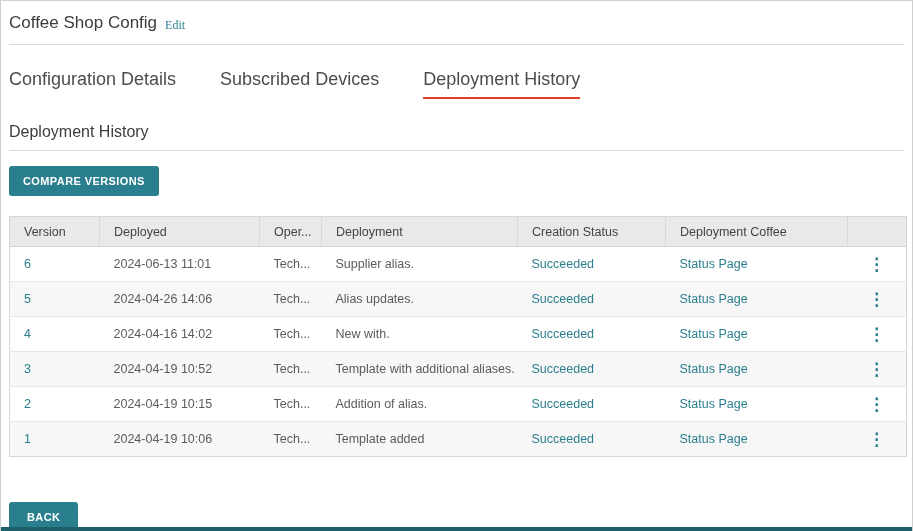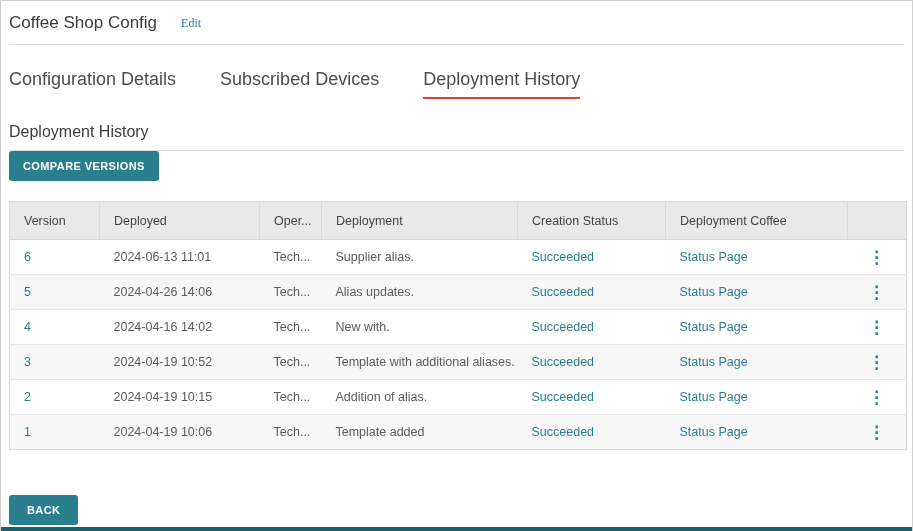--- a/index.html
+++ b/index.html
@@ -17,49 +17,49 @@
     font-family:"Liberation Sans", sans-serif;
     background:#ffffff;
     color:var(--text);
     border:1px solid #cfcfcf;
     border-bottom:none;
     position:relative;
   }
   .page{padding:12px 8px 0 8px;}
 
   
-  .page-header{display:flex;align-items:center;gap:24px;}
+  .page-header{display:flex;align-items:flex-end;gap:8px;}
   .page-title{font-size:17px;font-weight:400;color:#3c3c3c;}
   .edit-link{font-size:12px;color:var(--accent);text-decoration:none;cursor:pointer;font-family:Liberation Serif, serif;}
   .rule{border:none;border-top:1px solid #dcdcdc;margin-top:11px;}
 
   
   .tabs{display:flex;gap:44px;margin-top:24px;}
   .tab{font-size:18px;color:#4c4c4c;cursor:pointer;padding-bottom:7px;position:relative;}
   .tab.active{border-bottom:2px solid var(--tab-underline);}
 
   
   .section-title{font-size:16px;font-weight:400;color:#3c3c3c;margin-top:24px;}
   .section-rule{border:none;border-top:1px solid #dcdcdc;margin-top:9px;}
 
   
   .btn{
     background:var(--accent);color:#ffffff;border:none;border-radius:3px;
     font-family:"Liberation Sans", sans-serif;
     font-size:11px;font-weight:bold;letter-spacing:.4px;
     padding:9px 14px;cursor:pointer;
   }
-  .compare-btn{}
+  .compare-btn{margin-top:15px;}
   .back-btn{margin-top:45px;padding:9px 18px;}
 
   
   table{border-collapse:collapse;width:897px;margin-top:20px;table-layout:fixed;
         border:1px solid var(--border);font-size:12.5px;}
   thead th{
-    background:var(--header-bg);height:38px;text-align:left;font-weight:400;
+    background:var(--header-bg);height:30px;text-align:left;font-weight:400;
     color:#444444;padding:0 4px 0 14px;border-right:1px solid #d9d9d9;
     border-bottom:1px solid var(--border);overflow:hidden;white-space:nowrap;
   }
   thead th:last-child{border-right:none;}
   tbody td{
     height:35px;padding:0 8px 0 14px;color:var(--text-muted);
     border-bottom:1px solid #e7e7e7;overflow:hidden;white-space:nowrap;
   }
   tbody tr:nth-child(even){background:var(--row-alt-bg);}
   tbody tr:last-child td{border-bottom:none;}

